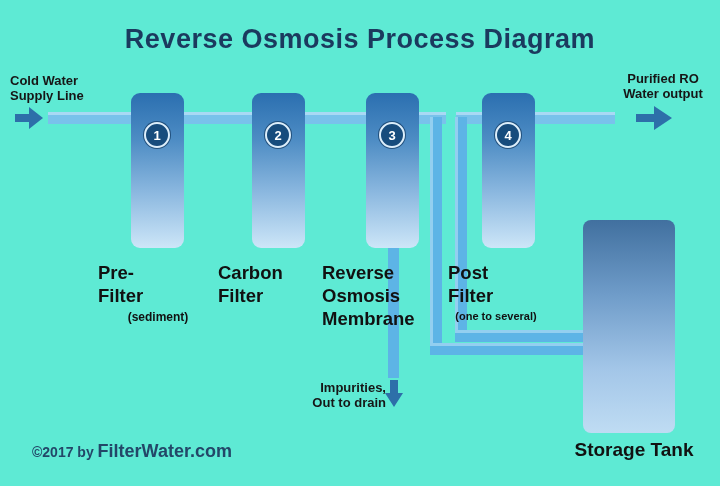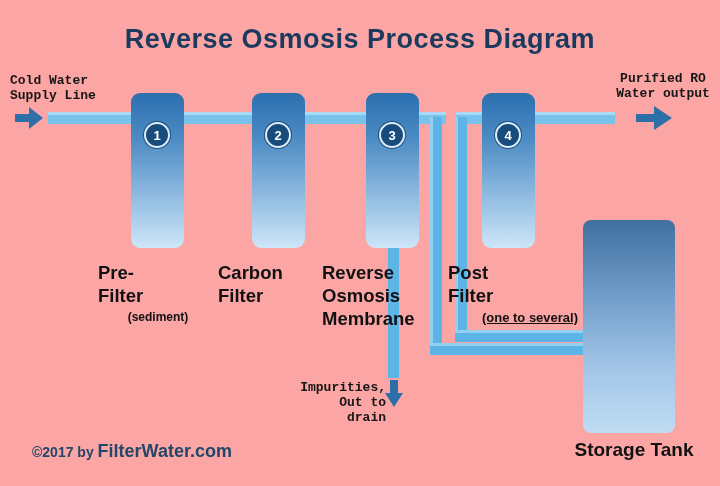--- a/index.html
+++ b/index.html
@@ -1,28 +1,28 @@
 <!DOCTYPE html>
 <html><head>
 <meta charset="utf-8">
 <style>
   html,body{margin:0;padding:0;background:#e8e8e8;}
   .canvas{
-    position:relative;width:720px;height:486px;background:#fca5a5;
+    position:relative;width:720px;height:486px;background:#5eead4;
     font-family:"Liberation Sans","DejaVu Sans",sans-serif;
     overflow:hidden;margin:0 auto;
   }
   .abs{position:absolute;}
   .title{
     position:absolute;left:0;top:24px;width:720px;margin:0;
     text-align:center;font-size:27px;font-weight:bold;color:#1b3a5e;
     letter-spacing:0.5px;
   }
   .lbl{position:absolute;font-weight:bold;color:#161616;white-space:pre-line;}
-  .lbl.small{font-size:13px;line-height:15px;font-family:Liberation Mono, monospace;}
+  .lbl.small{font-size:13px;line-height:15px;}
   .cold{left:10px;top:73px;text-align:left;}
   .purified{left:584px;top:71px;width:94px;text-align:center;margin-left:32px;}
   .impurities{left:294px;top:380px;width:92px;text-align:right;line-height:14.5px;}
   .tank-label{left:568px;top:439px;width:132px;text-align:center;font-size:19px;color:#111;}
 
   
   .pipe{position:absolute;background:linear-gradient(180deg,#a9d9f4 0%,#a9d9f4 26%,#79c2eb 26%);z-index:1;}
   .vpipe{position:absolute;background:linear-gradient(90deg,#93cff0 0%,#93cff0 22%,#5db4e6 22%);z-index:1;}
   .hconn{position:absolute;background:linear-gradient(180deg,#93cff0 0%,#93cff0 22%,#5db4e6 22%);z-index:1;}
   .pipe-main{left:48px;top:112px;width:398px;height:12px;}
@@ -50,21 +50,21 @@
     position:absolute;top:261px;width:120px;text-align:left;
     font-size:18.5px;line-height:23px;font-weight:bold;color:#111;
     white-space:pre-line;z-index:3;
   }
   .fname.n1{left:98px;} .fname.n2{left:218px;} .fname.n3{left:322px;} .fname.n4{left:448px;}
   .fnote{
     position:absolute;top:310px;width:120px;text-align:center;
     font-weight:bold;color:#111;z-index:3;
   }
   .fnote.n1{left:98px;font-size:12px;}
-  .fnote.n4{left:470px;font-size:13px;text-decoration:underline;}
+  .fnote.n4{left:436px;font-size:11px;}
 
   
   .tank{
     position:absolute;left:583px;top:220px;width:92px;height:213px;border-radius:8px;
     background:linear-gradient(180deg,#41709f 0%,#6f9cc9 35%,#a3c6e8 70%,#bfdcf3 100%);
     z-index:2;
   }
 
   .arrow{position:absolute;z-index:2;}
 

